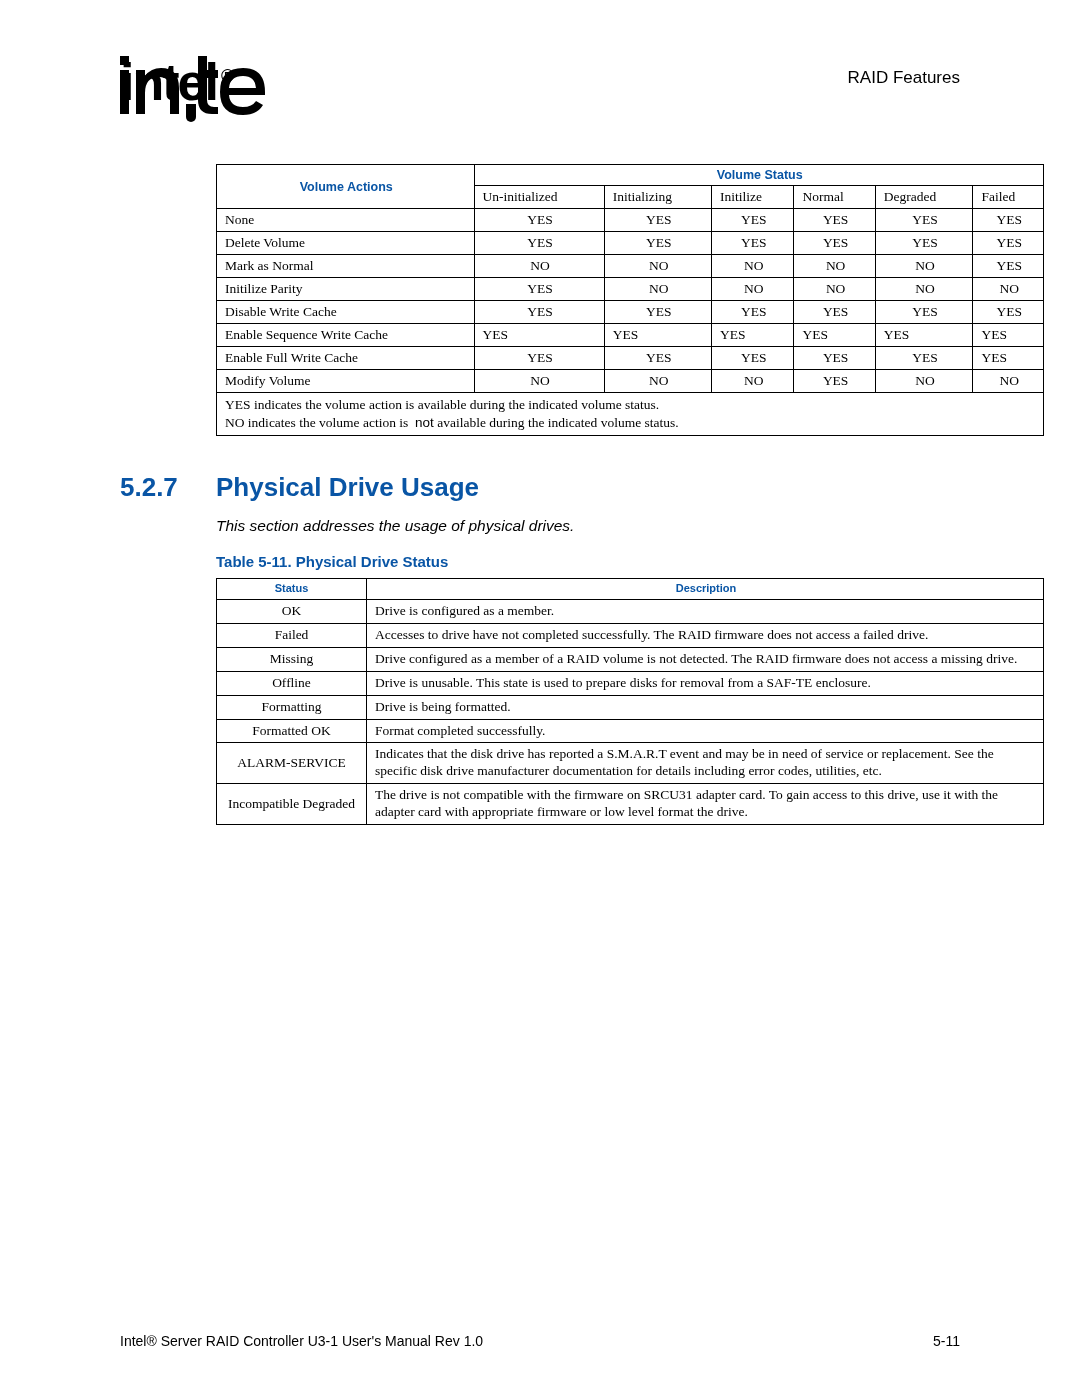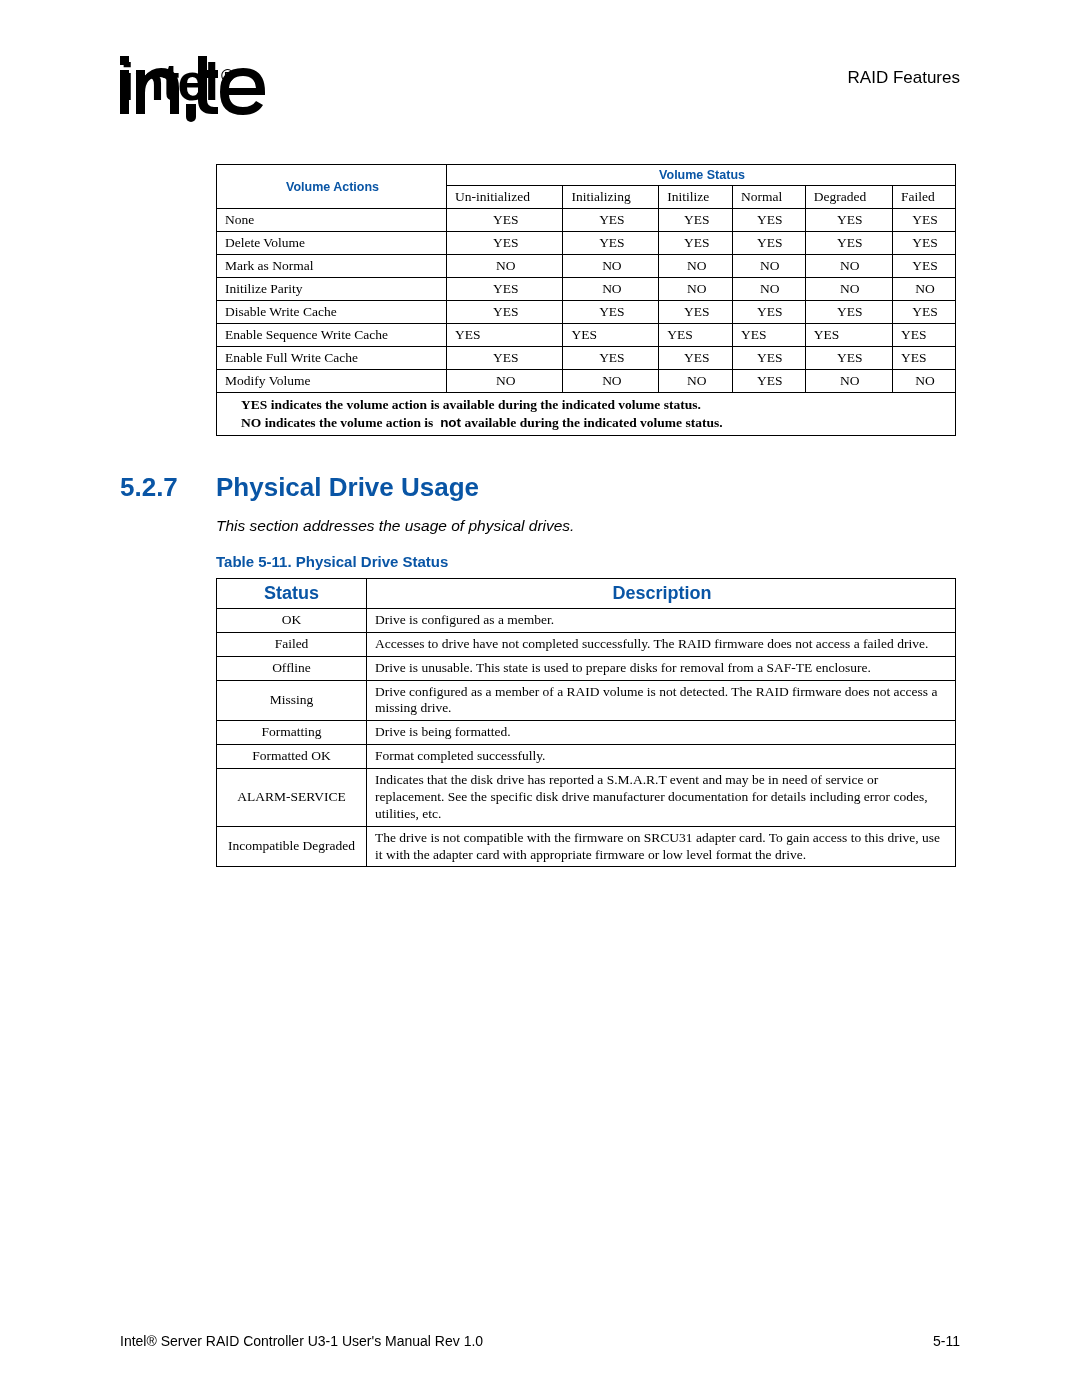--- a/index.html
+++ b/index.html
@@ -33,21 +33,21 @@
   .table-caption {
     font-family: Arial, Helvetica, sans-serif;
     font-weight: bold;
     color: #0955a5;
     font-size: 15px;
     margin: 0 0 8px 96px;
   }
   table {
     border-collapse: collapse;
     margin-left: 96px;
-    width: 740px;
+    width: 828px;
     font-size: 13.5px;
   }
   table td, table th {
     border: 1px solid #000;
     padding: 3px 6px 3px 8px;
     vertical-align: top;
     font-weight: normal;
     text-align: left;
   }
   .vs-header {
@@ -59,41 +59,41 @@
   }
   .va-header {
     font-family: Arial, Helvetica, sans-serif;
     font-weight: bold;
     color: #0955a5;
     text-align: center;
     font-size: 12.5px;
     vertical-align: middle;
   }
   .center { text-align: center; }
-  .notes-cell { padding: 3px 24px; line-height: 1.35; font-weight: bold; }
+  .notes-cell { padding: 3px 8px; line-height: 1.35; }
   .section-head {
     font-family: Arial, Helvetica, sans-serif;
     font-weight: bold;
     color: #0955a5;
     font-size: 26px;
     margin: 36px 0 14px 0;
   }
   .section-num { display:inline-block; width: 96px; }
   .intro-text {
     font-family: Arial, Helvetica, sans-serif;
     font-style: italic;
     font-size: 15.5px;
     margin: 0 0 18px 96px;
   }
   .t2-status-head, .t2-desc-head {
     font-family: Arial, Helvetica, sans-serif;
     font-weight: bold;
     color: #0955a5;
     text-align: center;
-    font-size: 18px;
+    font-size: 11px;
   }
   .t2 td:first-child { text-align: center; width: 150px; vertical-align: middle; padding-left:4px; padding-right:4px;}
   .t2 td { line-height: 1.25; }
   .footer {
     position: absolute;
     bottom: 48px;
     left: 120px;
     right: 120px;
     display: flex;
     justify-content: space-between;
@@ -255,26 +255,26 @@
       <tbody id="t2-body">
         <tr>
           <td>OK</td>
           <td>Drive is configured as a member.</td>
         </tr>
         <tr>
           <td>Failed</td>
           <td>Accesses to drive have not completed successfully. The RAID firmware does not access a failed drive.</td>
         </tr>
         <tr>
+          <td>Missing</td>
+          <td>Drive configured as a member of a RAID volume is not detected. The RAID firmware does not access a missing drive.</td>
+        </tr>
+        <tr>
           <td>Offline</td>
           <td>Drive is unusable. This state is used to prepare disks for removal from a SAF-TE enclosure.</td>
-        </tr>
-        <tr>
-          <td>Missing</td>
-          <td>Drive configured as a member of a RAID volume is not detected. The RAID firmware does not access a missing drive.</td>
         </tr>
         <tr>
           <td>Formatting</td>
           <td>Drive is being formatted.</td>
         </tr>
         <tr>
           <td>Formatted OK</td>
           <td>Format completed successfully.</td>
         </tr>
         <tr>

